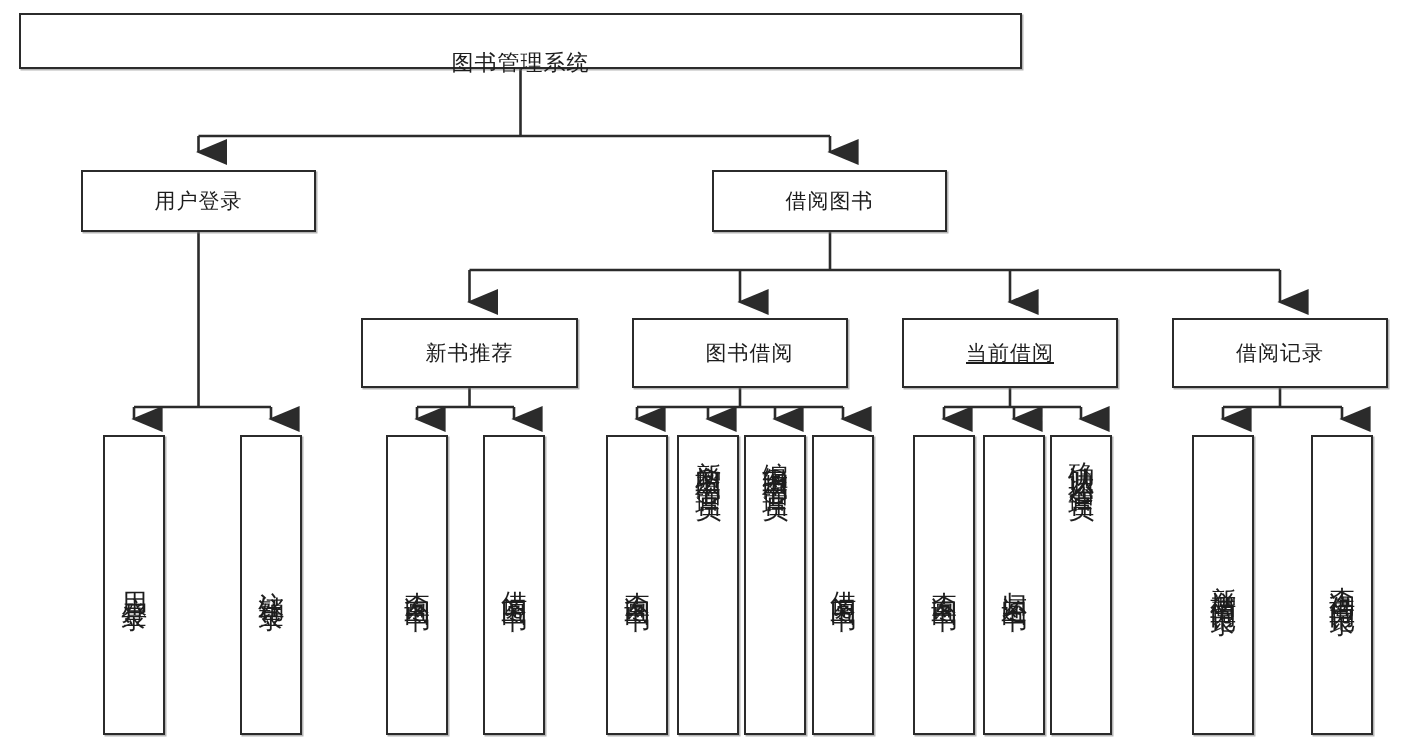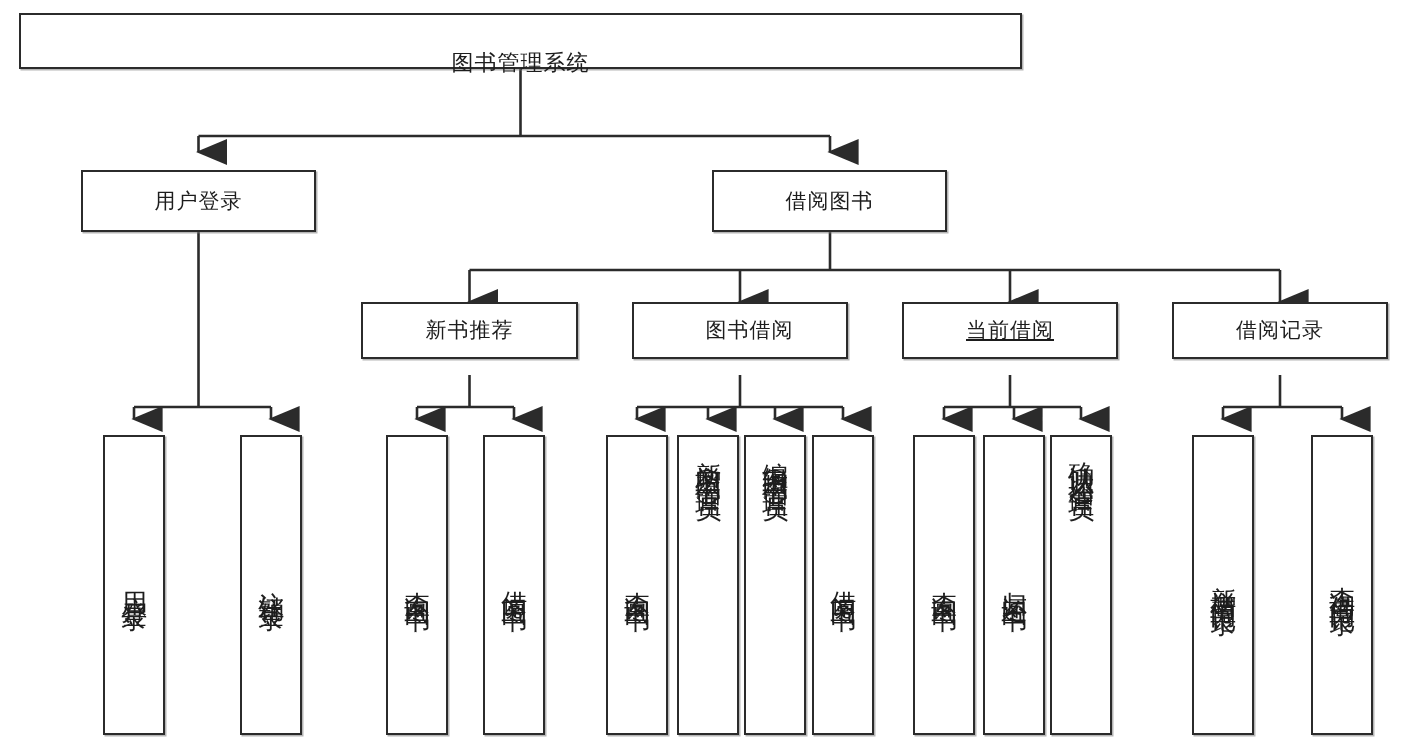--- a/index.html
+++ b/index.html
@@ -33,21 +33,21 @@
   
   #n-root{left:19px;top:13px;width:1003px;height:56px;}
   #n-root .lbl{font-size:22px;letter-spacing:1px;margin-top:44px;}
 
   
   #n-login{left:81px;top:170px;width:235px;height:62px;}
   #n-bookmgr{left:712px;top:170px;width:235px;height:62px;}
   .lvl2 .lbl{font-size:21px;letter-spacing:1px;}
 
   
-  .lvl3{top:302px;height:57px;}
+  .lvl3{top:318px;height:70px;}
   .lvl3 .lbl{font-size:21px;letter-spacing:1px;}
   #n-newbook{left:361px;width:217px;}
   #n-borrow{left:632px;width:216px;padding-left:19px;}
   #n-current{left:902px;width:216px;text-decoration:underline;}
   #n-record{left:1172px;width:216px;}
 
   
   .leaf{
     top:435px;height:300px;
     align-items:flex-start;

